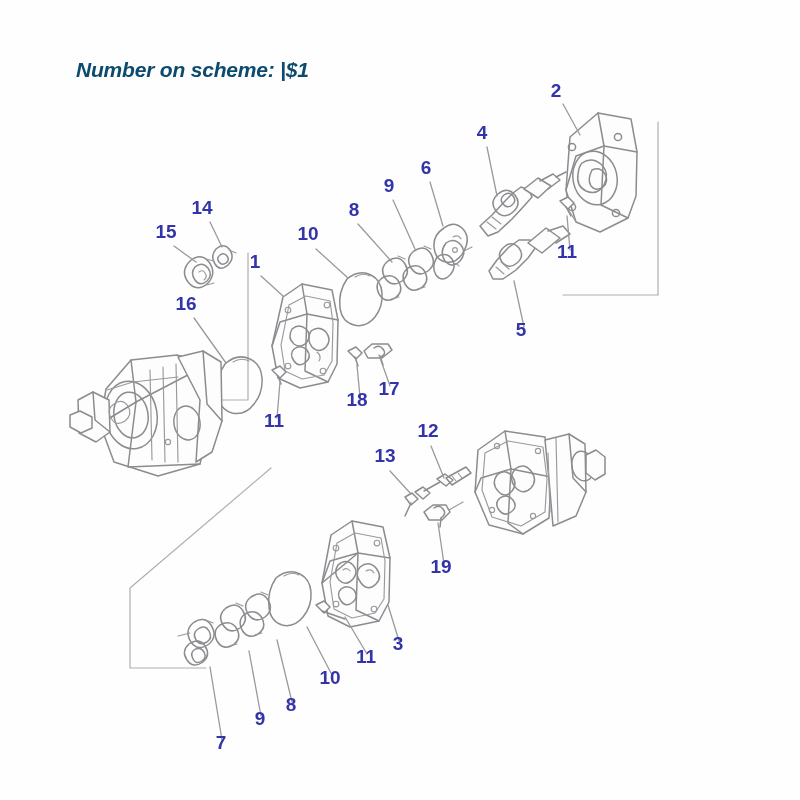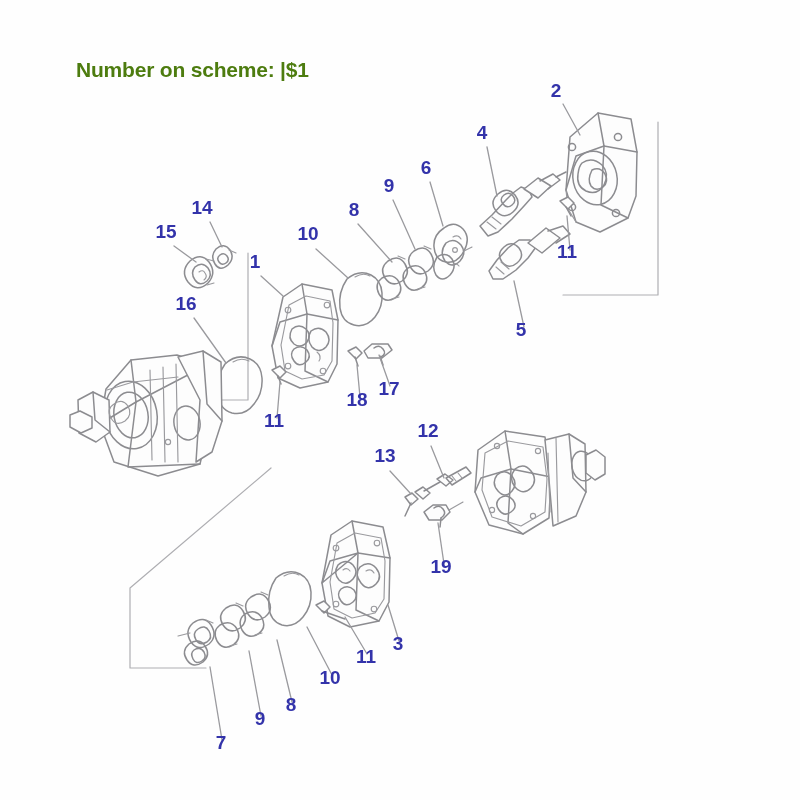--- a/index.html
+++ b/index.html
@@ -21,23 +21,24 @@
     height: 800px;
     background: #fefefe;
   }
   #scheme-title {
     position: absolute;
     left: 76px;
     top: 58px;
     font-family: "Liberation Sans", sans-serif;
     font-size: 21px;
     font-weight: bold;
-    color: #4d7c0f;
+    color: #0c4a6e;
     letter-spacing: -0.2px;
     white-space: nowrap;
+    font-style: italic;
   }
   svg#parts-svg {
     position: absolute;
     left: 0;
     top: 0;
     width: 800px;
     height: 800px;
   }
   .callout-text {
     font-family: "Liberation Sans", sans-serif;

